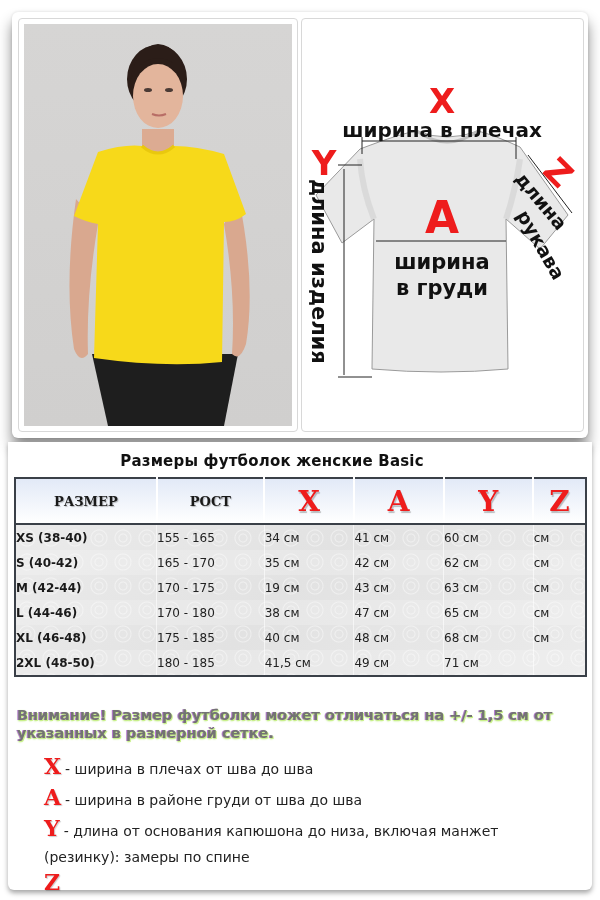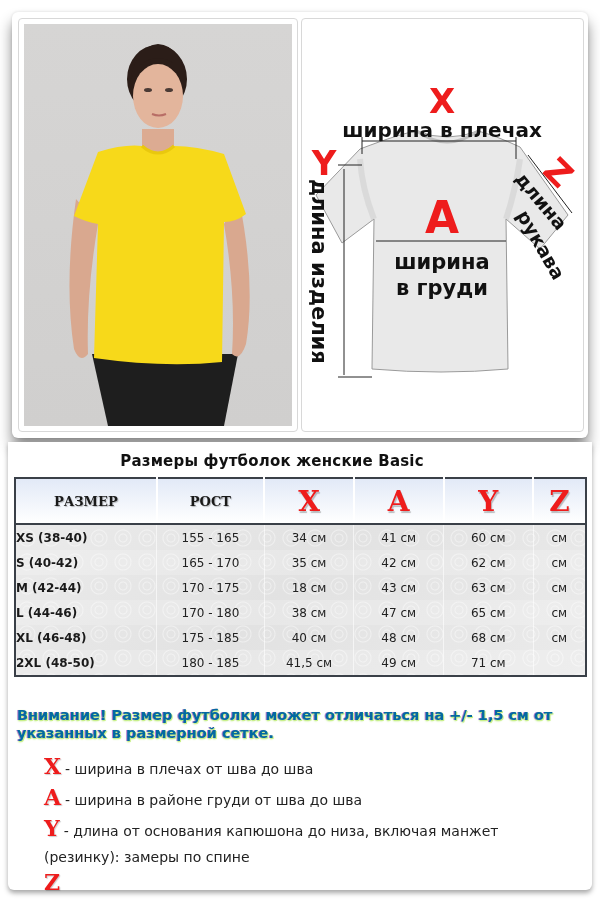--- a/index.html
+++ b/index.html
@@ -45,28 +45,28 @@
   }
   table.sizes th {
     height: 44px; background: linear-gradient(#e2e9f7, #ffffff);
     border-right: 2px solid #ffffff; border-bottom: 2px solid #3a4048;
     font-family: "DejaVu Serif", serif; font-weight: bold; text-shadow: 1px 1px 1px rgba(0,0,0,0.25);
     padding: 0;
   }
   table.sizes th.txt { font-size: 13px; color: #1a1a1a; }
   table.sizes th.letter { font-size: 28px; color: #ee1c1c; text-shadow: 1px 2px 1px rgba(0,0,0,0.25); }
   table.sizes td {
-    height: 25px; text-align: center; padding: 0; border-right: 1px solid rgba(255,255,255,0.6);
+    height: 25px; padding: 0; border-right: 1px solid rgba(255,255,255,0.6);
     color: #222;
   }
   table.sizes tr:nth-child(even) td { background: rgba(255,255,255,0.18); }
   table.sizes td.size { text-align: left; font-weight: bold; padding-left: 0; color: #1a1a1a; }
   .note {
     position: absolute; left: 17px; top: 706px; width: 570px;
-    font-weight: bold; font-size: 14.5px; line-height: 18px; color: #0369a1;
+    font-weight: bold; font-size: 14.5px; line-height: 18px; color: #737373;
     text-shadow: 1px 1px 0 #c9f08a, -1px 0 0 #b77bd4, 0 1px 2px #a7e35a;
   }
   .legend { position: absolute; left: 44px; top: 752px; width: 530px; font-size: 14px; color: #222; }
   .legend .row { display: flex; align-items: baseline; line-height: 28px; }
   .legend .row.tall { flex-wrap: wrap; line-height: 22px; margin-top: 3px; }
   .legend .sym {
     font-family: "DejaVu Serif", serif; font-weight: bold; color: #ee1c1c; font-size: 22px;
     margin-right: 4px; text-shadow: 1px 1px 1px rgba(0,0,0,0.2);
   }
   .legend .cont { width: 100%; margin-top: 4px; }
@@ -171,21 +171,21 @@
       <td class="size">S (40-42)</td>
       <td>165 - 170</td>
       <td>35 см</td>
       <td>42 см</td>
       <td>62 см</td>
       <td>см</td>
     </tr>
     <tr>
       <td class="size">M (42-44)</td>
       <td>170 - 175</td>
-      <td>18 см</td>
+      <td>19 см</td>
       <td>43 см</td>
       <td>63 см</td>
       <td>см</td>
     </tr>
     <tr>
       <td class="size">L (44-46)</td>
       <td>170 - 180</td>
       <td>38 см</td>
       <td>47 см</td>
       <td>65 см</td>

